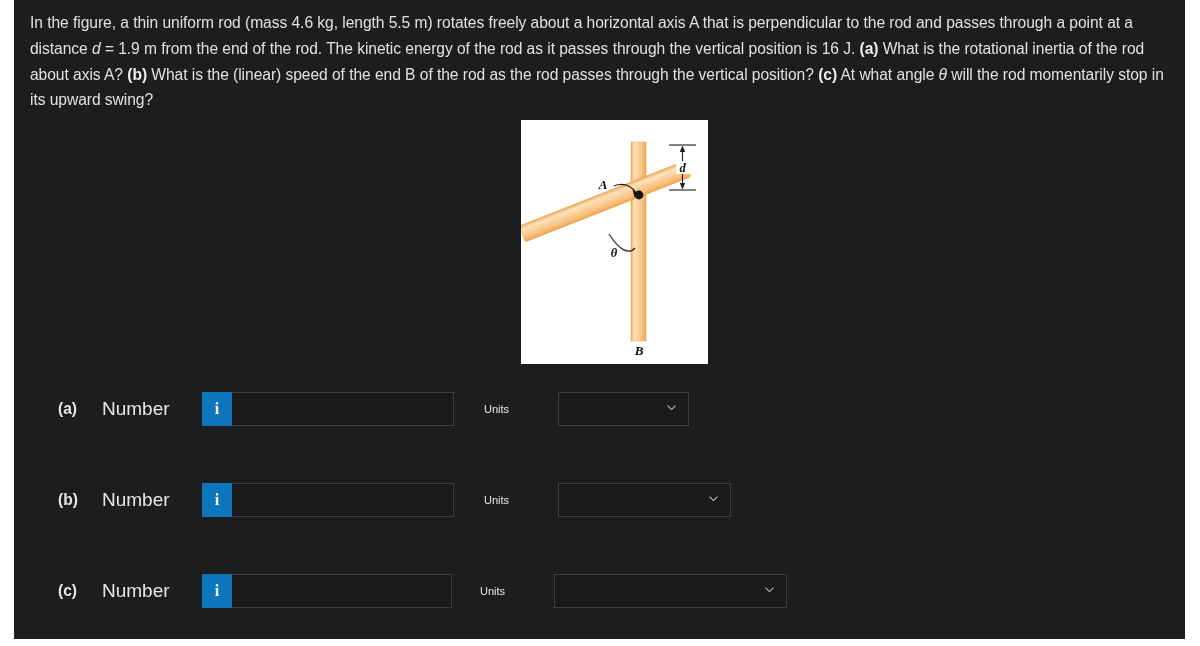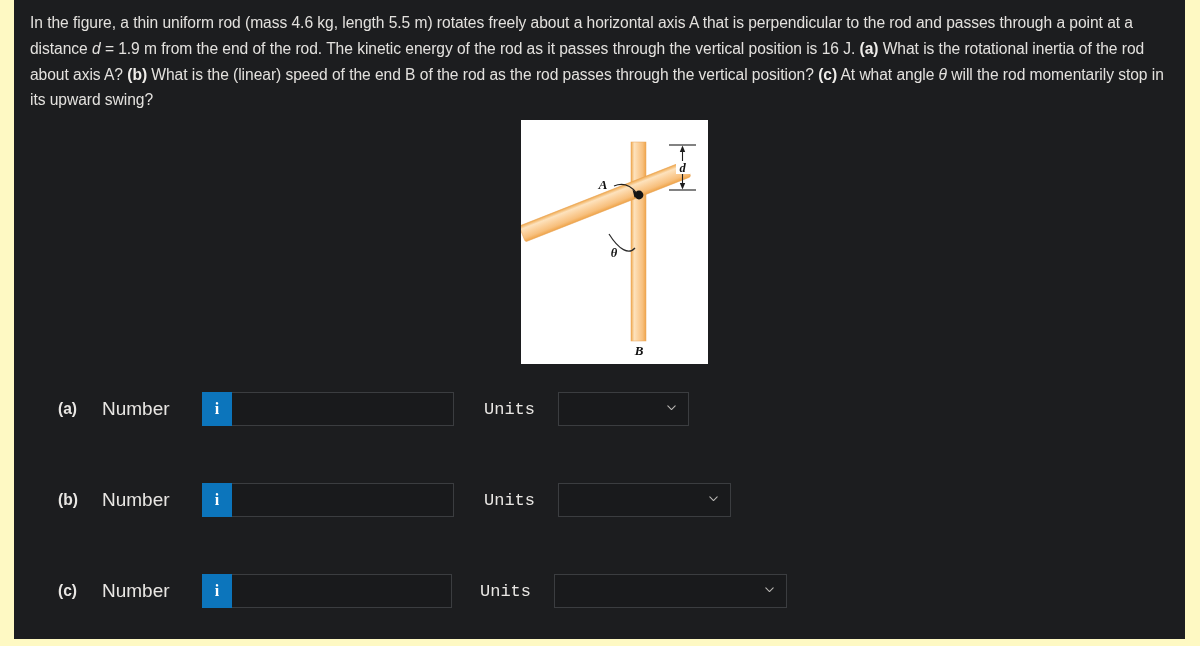--- a/index.html
+++ b/index.html
@@ -13,21 +13,21 @@
     overflow: hidden;
     font-family: "Liberation Sans", sans-serif;
     color: #e8e6e3;
   }
 
   #page {
     position: absolute;
     left: 0; top: 0;
     width: 1200px;
     height: 646px;
-    background: #fef9c3;
+    background: #ffffff;
   }
 
   #content-area {
     position: absolute;
     left: 14px;
     top: 0;
     width: 1171px;
     height: 639px;
     background: #1c1d1f;
   }
@@ -118,24 +118,23 @@
     border-left: none;
     box-sizing: border-box;
     color: #e8e6e3;
     font-size: 14px;
     font-family: "Liberation Sans", sans-serif;
     padding: 0 8px;
     outline: none;
   }
 
   .units-label {
-    font-size: 17px;
-    color: #e8e6e3;
-    flex: 0 0 auto;
-    font-family: Liberation Mono, monospace;
+    font-size: 11px;
+    color: #e8e6e3;
+    flex: 0 0 auto;
   }
 
   .units-select {
     height: 34px;
     background: #191a1c;
     border: 1px solid #3b3d40;
     box-sizing: border-box;
     position: relative;
     flex: 0 0 auto;
     cursor: pointer;

